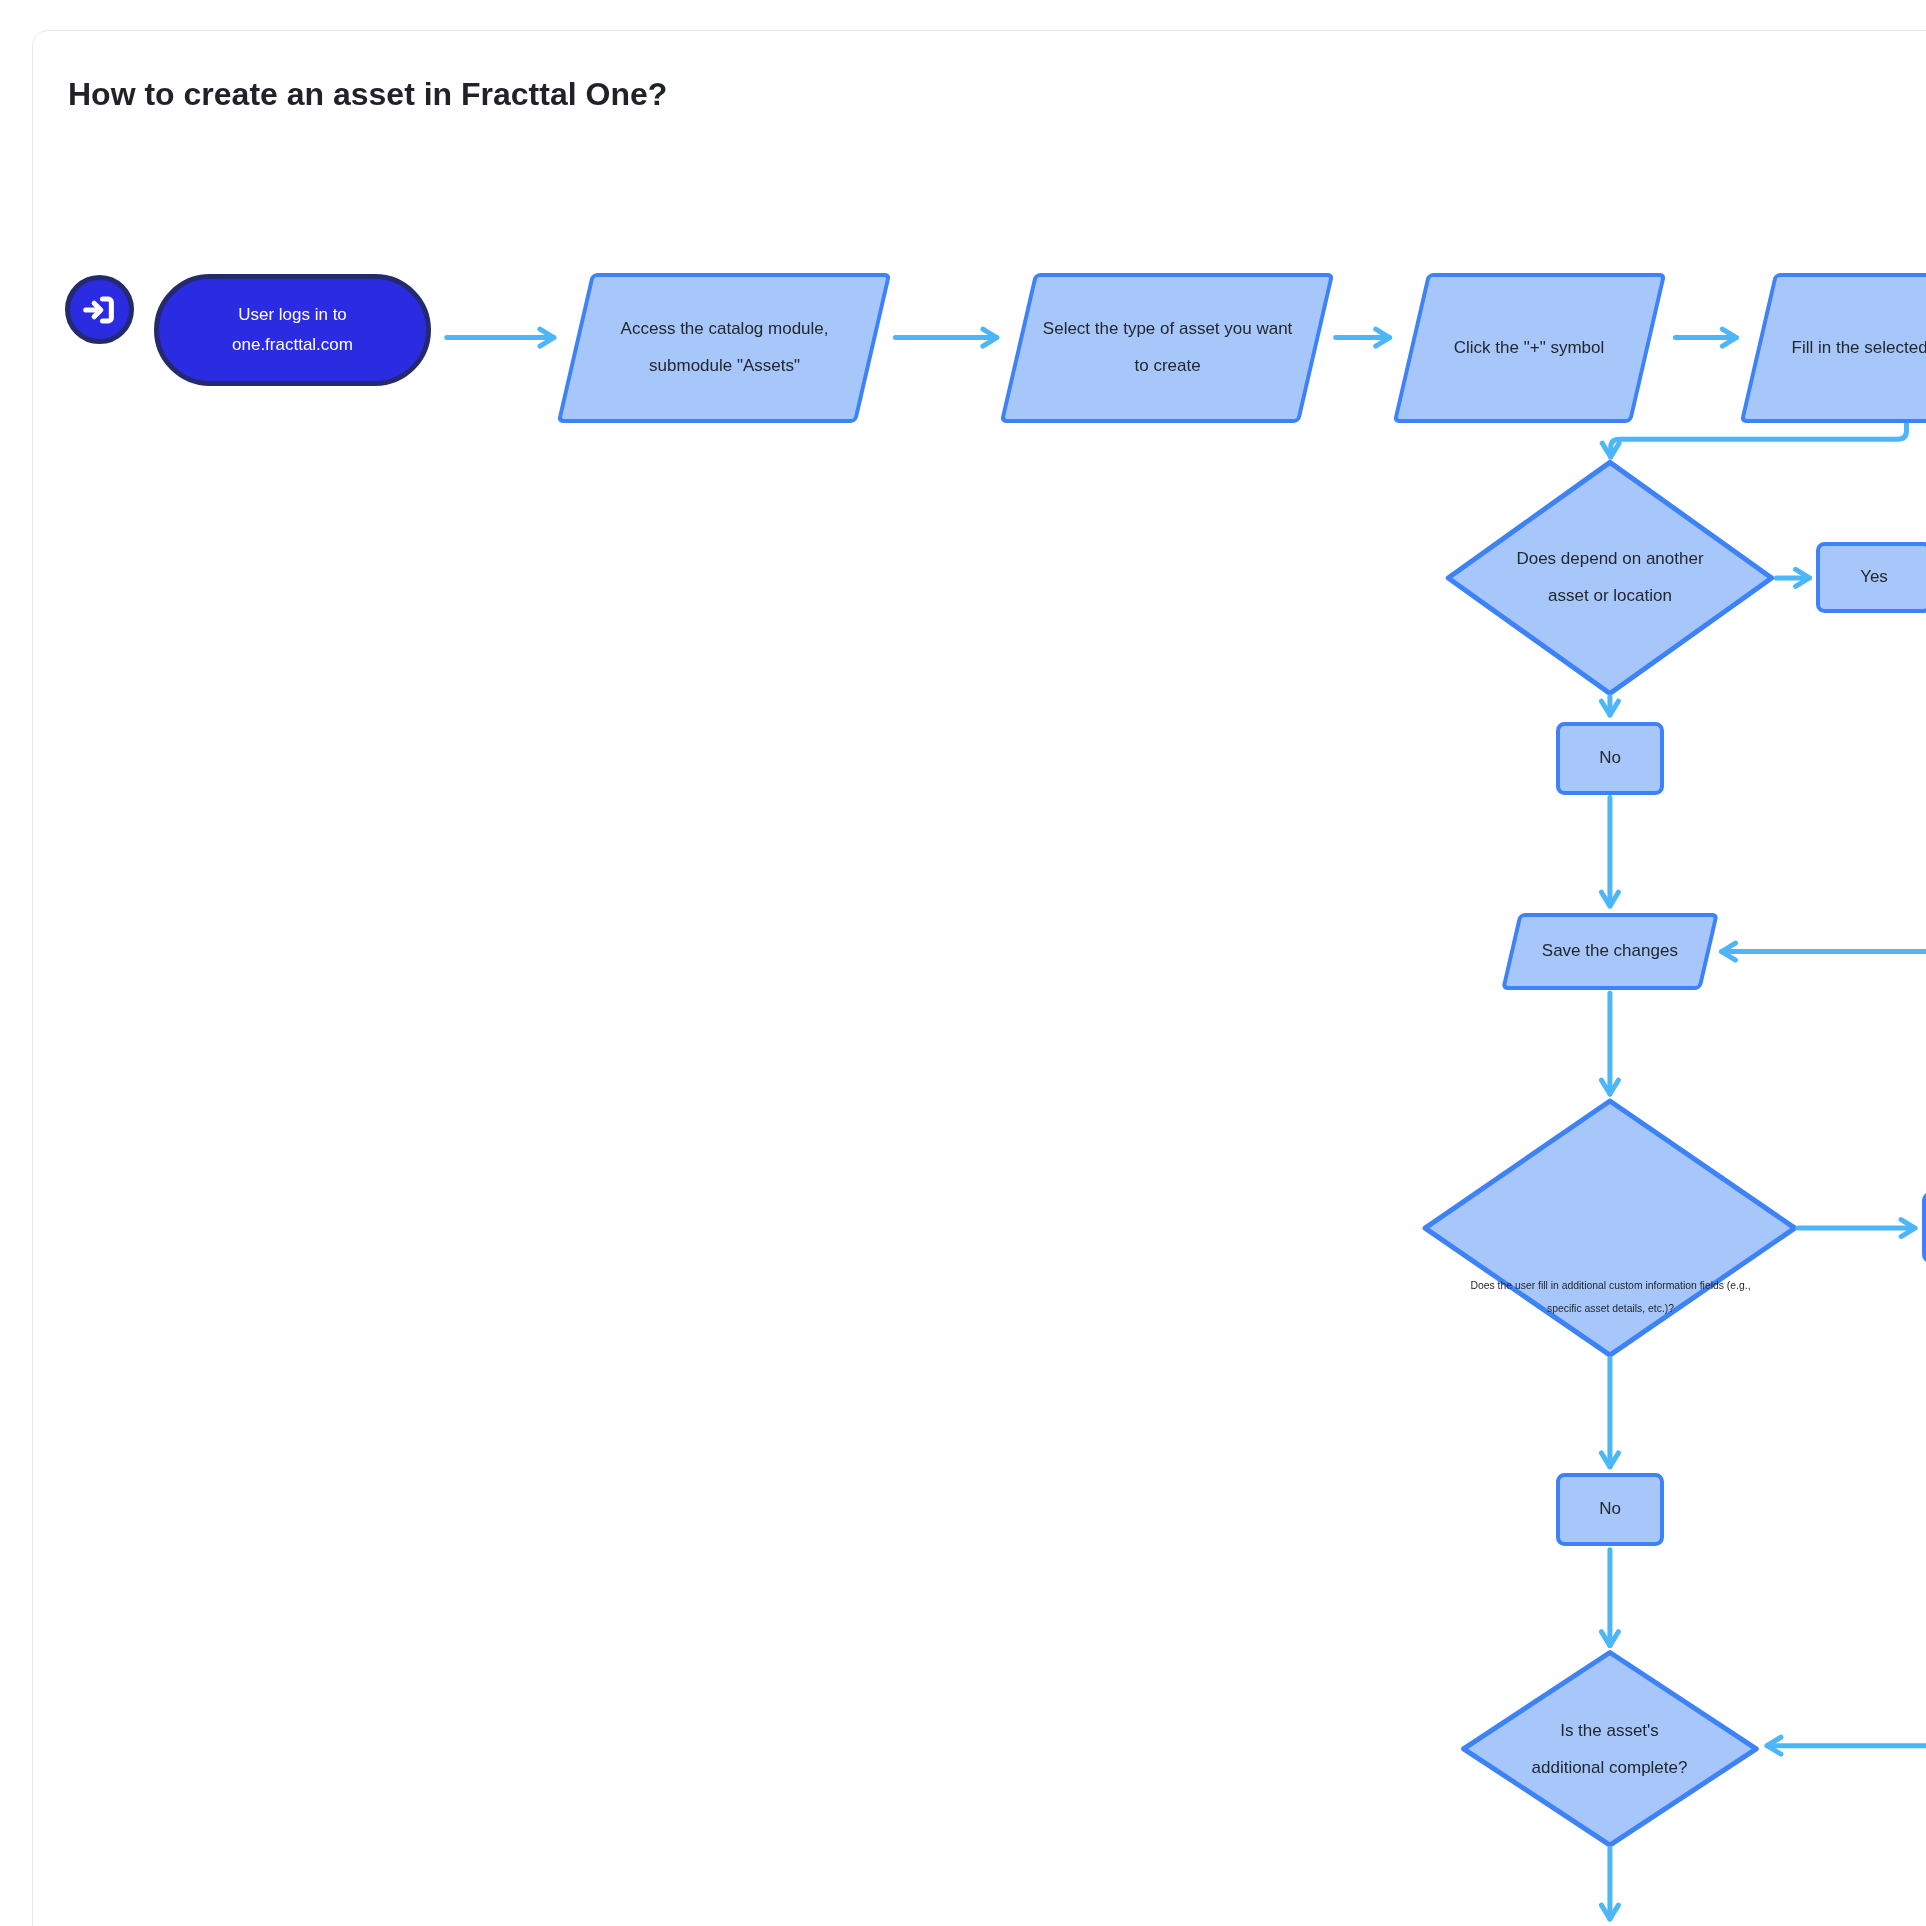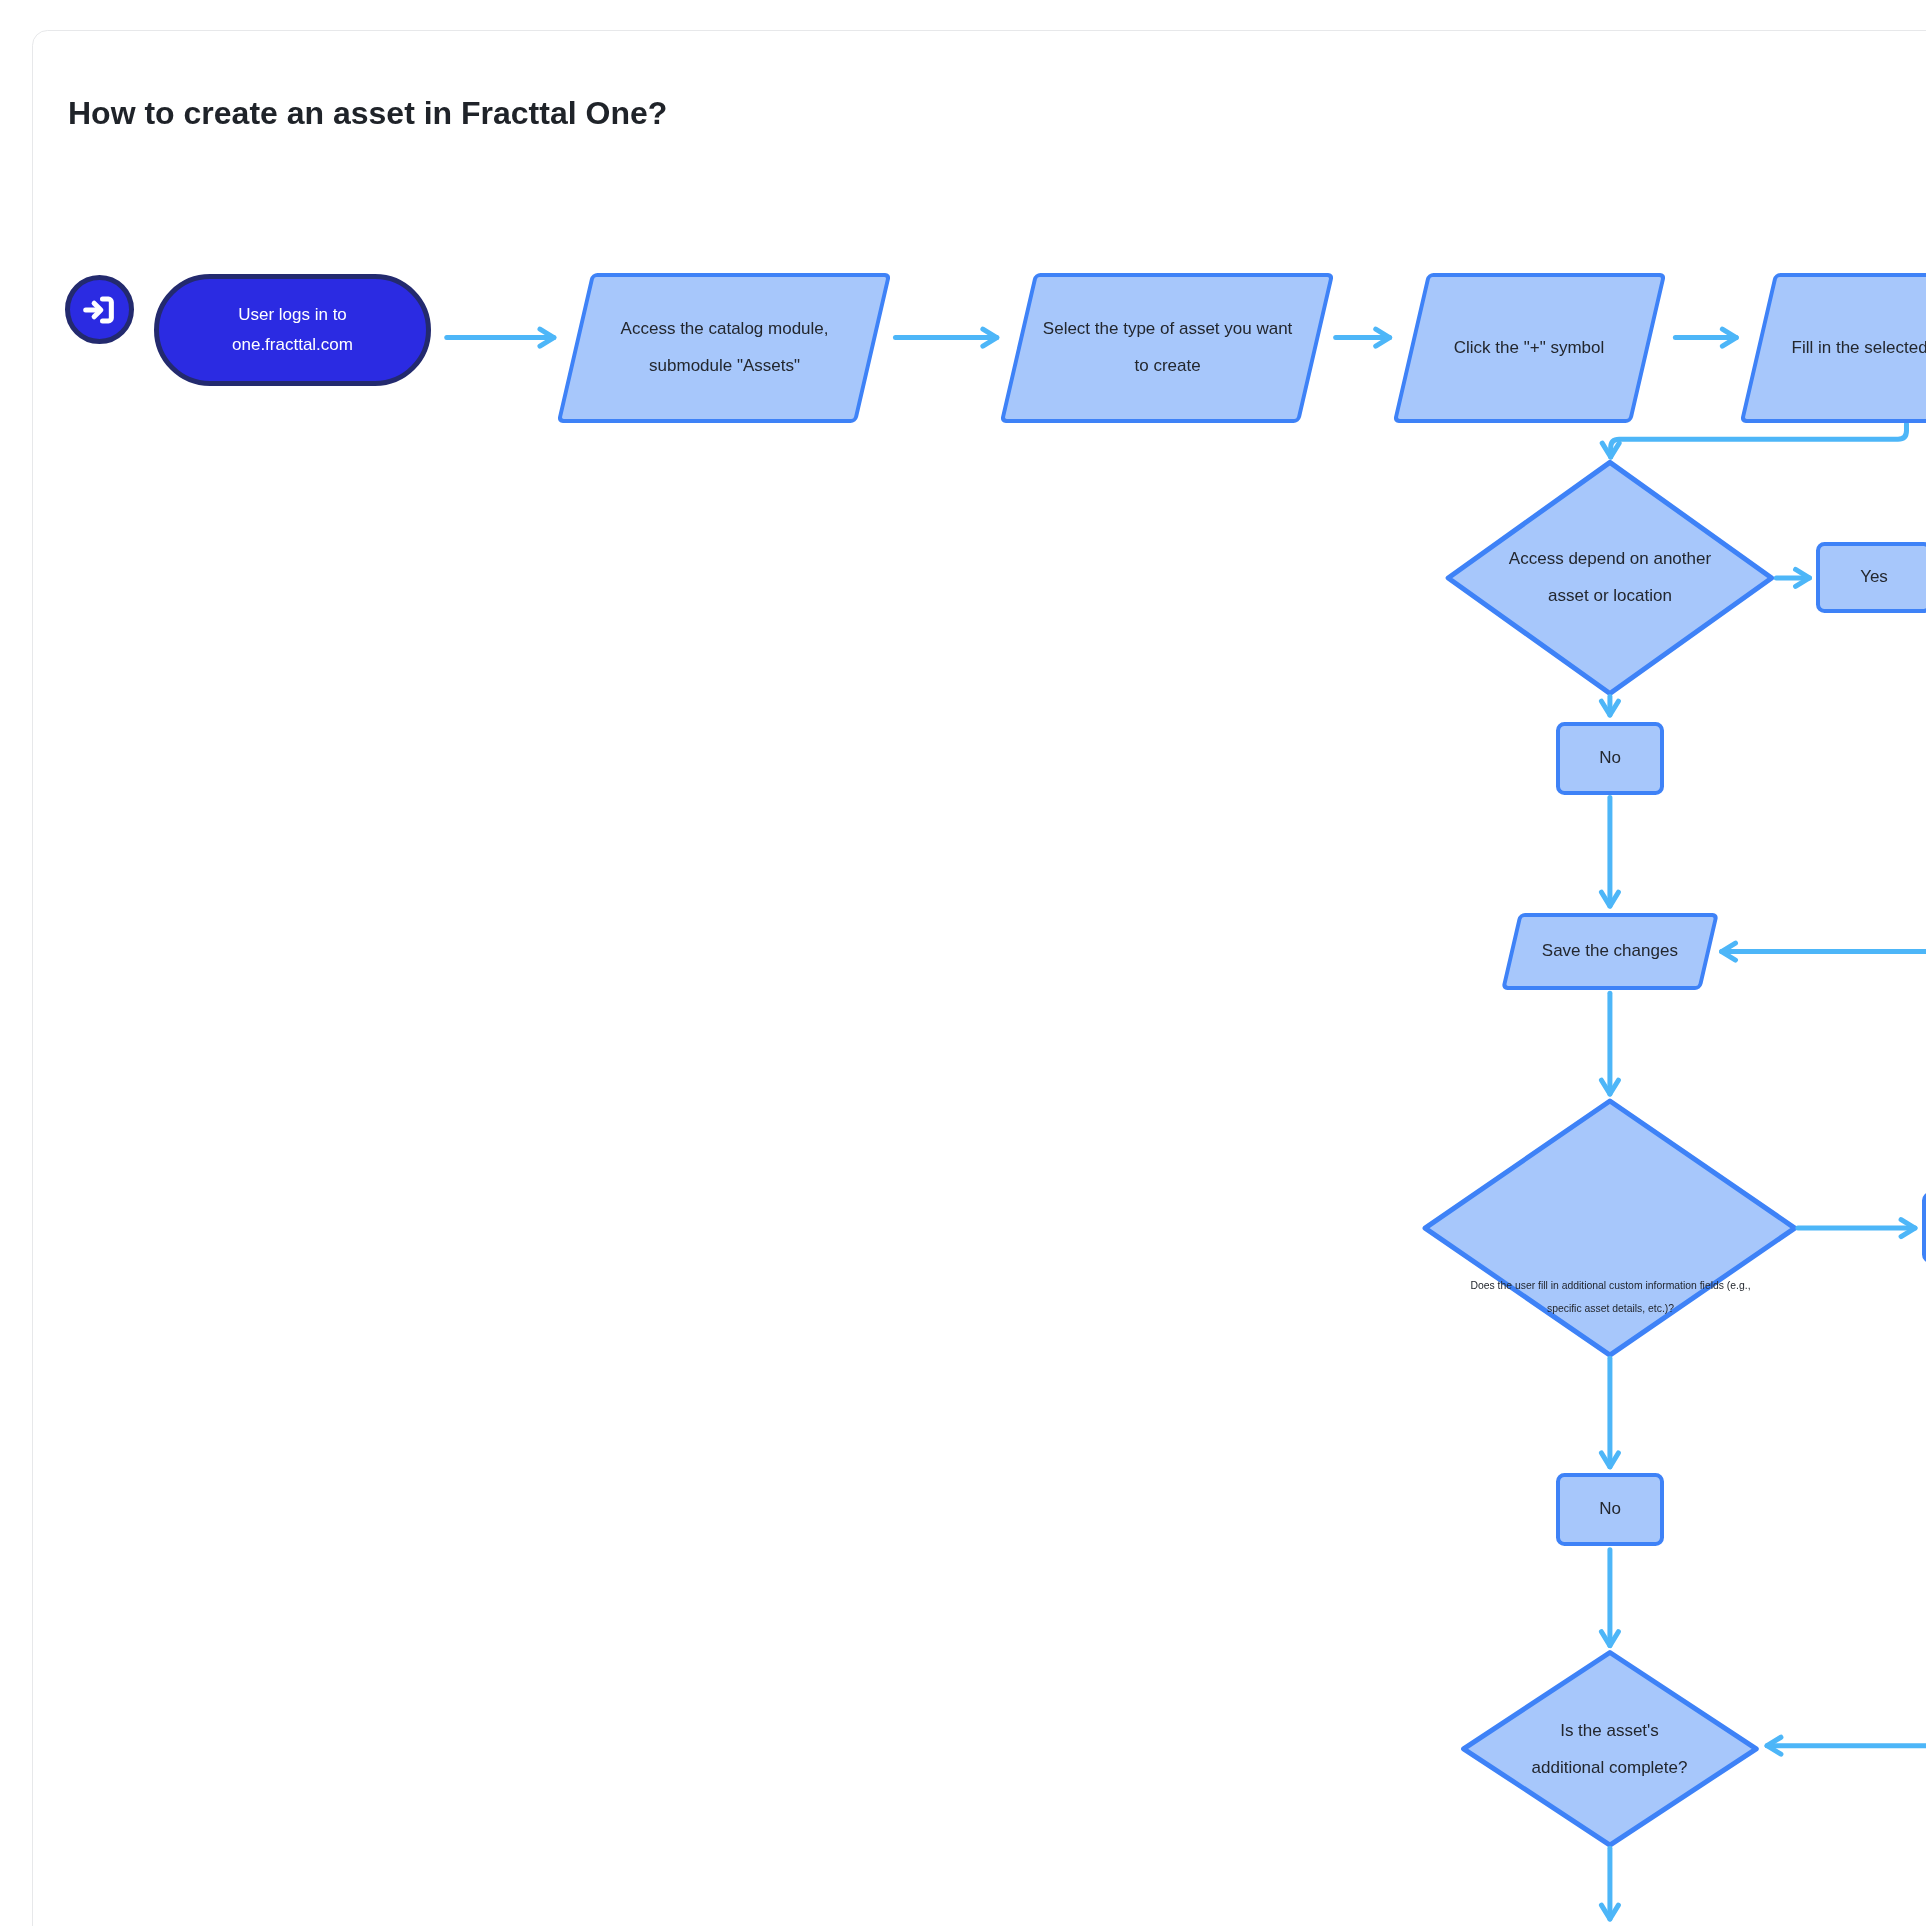--- a/index.html
+++ b/index.html
@@ -1,20 +1,20 @@
 <!DOCTYPE html>
 <html style="font-size:6.2px"><head>
 <meta charset="utf-8">
 <style>
   html,body{margin:0;padding:0;background:#ffffff;}
   body{font-family:"Liberation Sans", sans-serif;}
   #canvas{position:relative;width:2391px;height:2232px;background:#ffffff;overflow:hidden;}
   .card{position:absolute;left:32px;top:30px;width:2334px;height:2170px;background:#ffffff;
         border:1.5px solid #e7e8ea;border-radius:15.4px;}
-  .page-title{position:absolute;left:68px;top:76px;font-size:32px;font-weight:600;color:#1f2329;letter-spacing:0;margin-top:19px;}
+  .page-title{position:absolute;left:68px;top:76px;font-size:32px;font-weight:600;color:#1f2329;letter-spacing:0;}
   svg.layer{position:absolute;left:0;top:0;z-index:1;}
   .node{position:absolute;z-index:2;display:flex;align-items:center;justify-content:center;
         text-align:center;box-sizing:border-box;color:#23272e;font-size:17px;font-weight:500;line-height:2.15;}
   .para{background:#a7c7fb;border:4.2px solid #3e82f7;border-radius:6.2px;transform:skewX(-13deg);}
   .para .txt{transform:skewX(13deg);width:100%;}
   .rect{background:#a7c7fb;border:4.2px solid #3e82f7;border-radius:8.5px;}
   .stadium{background:#2b2be2;border:5.8px solid #232a6e;border-radius:65px;color:#ffffff;line-height:1.75;font-weight:500;}
   .start-circle{background:#2b2be2;border:5.8px solid #232a6e;border-radius:50%;}
   .diamond-label{background:transparent;border:none;z-index:3;}
   .small-text{font-size:10.4px;line-height:2.15;font-weight:500;}
@@ -85,21 +85,21 @@
   </div>
 
   <div class="node para" style="left:1410px;top:273px;width:239px;height:150px;">
     <div class="txt" style="width:78%;">Click the "+" symbol</div>
   </div>
 
   <div class="node para" style="left:1757px;top:273px;width:300px;height:150px;">
     <div class="txt" style="width:85%;">Fill in the selected asset's data</div>
   </div>
 
-  <div class="node diamond-label" style="left:1502px;top:505px;width:216px;height:146px;">Access depend on another asset or location</div>
+  <div class="node diamond-label" style="left:1502px;top:505px;width:216px;height:146px;">Does depend on another asset or location</div>
 
   <div class="node rect" style="left:1816px;top:542px;width:116px;height:71px;">Yes</div>
 
   <div class="node rect" style="left:1556px;top:722px;width:108px;height:73px;">No</div>
 
   <div class="node para" style="left:1510px;top:913px;width:200px;height:77px;">
     <div class="txt" style="width:80%;">Save the changes</div>
   </div>
 
   <div class="node diamond-label small-text" style="left:1464px;top:1232px;width:293px;height:131px;">Does the user fill in additional custom information fields (e.g., specific asset details, etc.)?</div>

